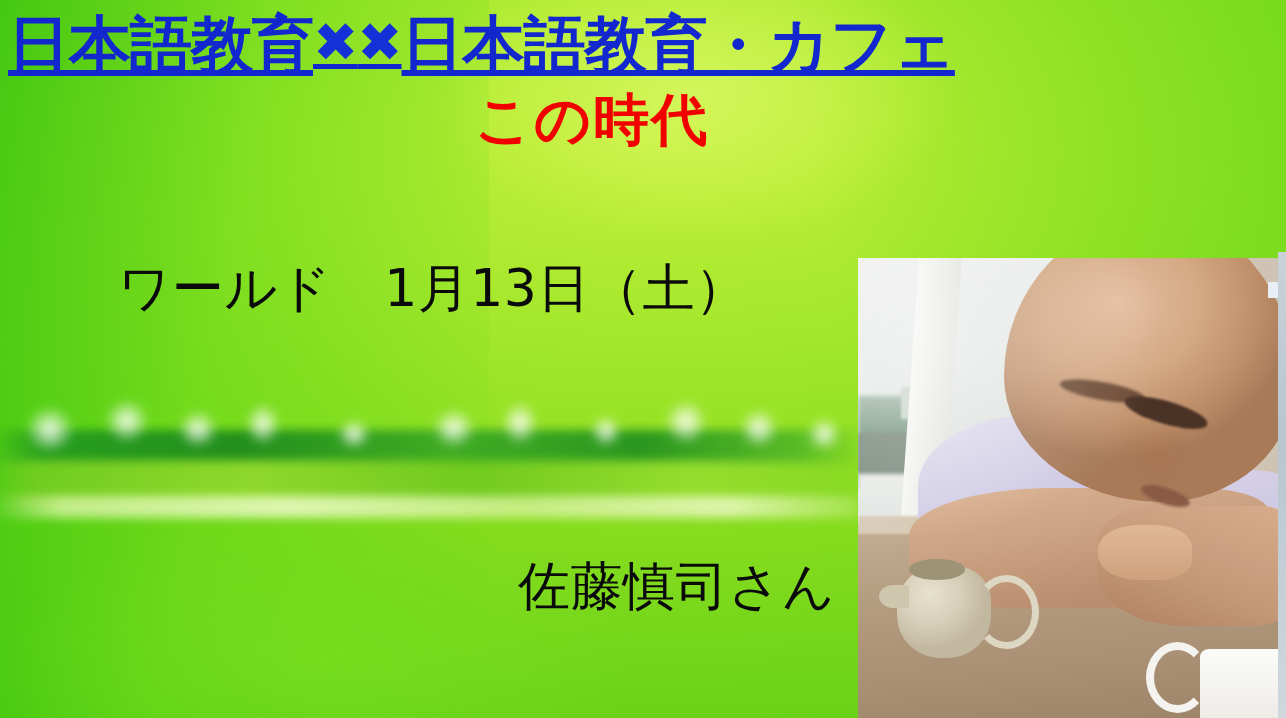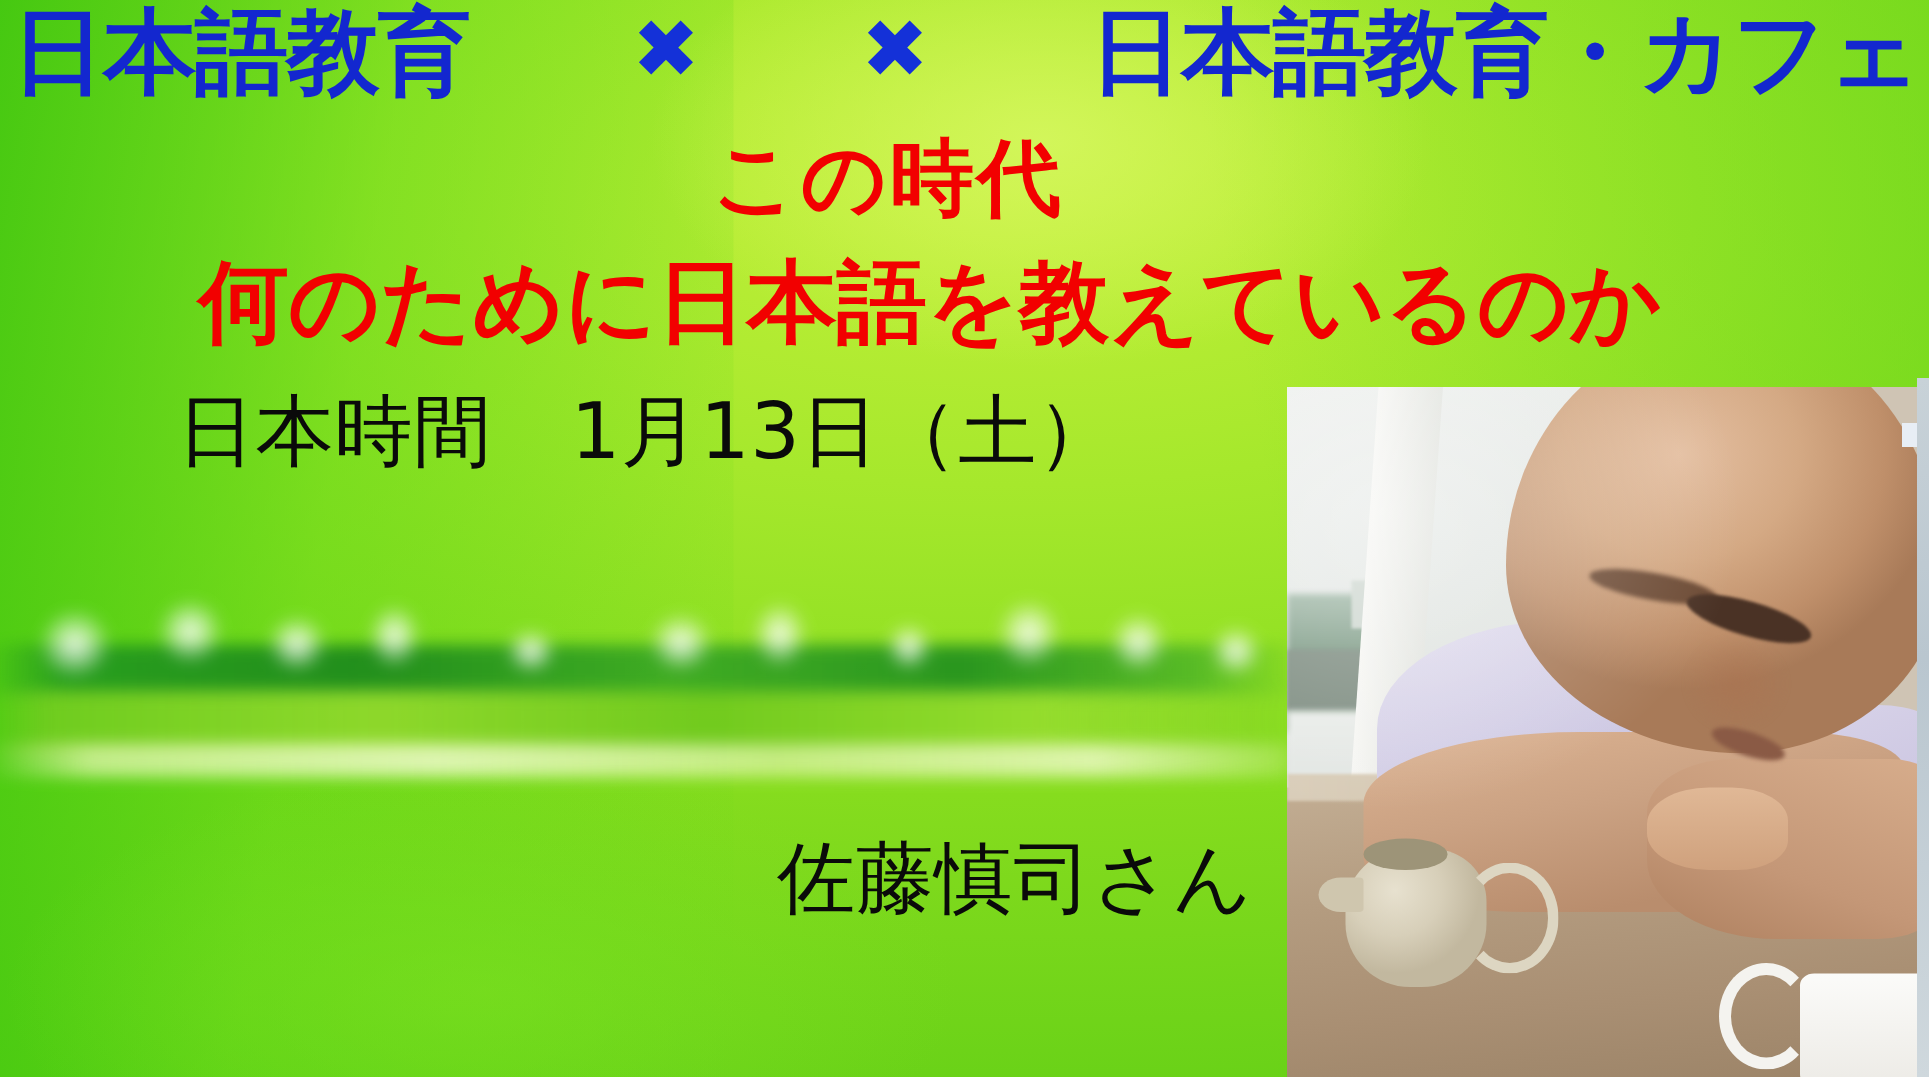--- a/index.html
+++ b/index.html
@@ -99,29 +99,29 @@
   
   .line {
     position: absolute;
     white-space: nowrap;
     font-weight: 700;
     letter-spacing: 0.5px;
     line-height: 1;
   }
   .title-line {
     left: 8px;
-    top: 4px;
+    top: 14px;
     width: 1272px;
     font-size: 62px;
     color: #1327cf;
     text-align: left;
     letter-spacing: -1px;
     display: flex;
     align-items: center;
-    justify-content: space-between;
+    text-decoration: underline;
   }
   .title-seg { display: inline-block; }
   .title-x {
     display: inline-block;
     font-size: 54px;
     line-height: 1;
     color: #1431d8;
     transform: translateY(-2px);
   }
   .sub-a {
@@ -375,23 +375,22 @@
   </div>
 
   <div class="line title-line">
     <span class="title-seg">日本語教育</span>
     <span class="title-x">✖</span>
     <span class="title-x">✖</span>
     <span class="title-seg">日本語教育・カフェ</span>
   </div>
 
   <div class="line sub-a">この時代</div>
-  <div class="line sub-b">何のために日本語を教えているのか</div>
-
-  <div class="line date-1">日本時間　1月13日（土）</div>
+
+  <div class="line date-1">ワールド　1月13日（土）</div>
 
   <div class="line speaker">佐藤慎司さん</div>
 
   <div class="photo">
     <div class="ph-soft">
       <div class="ph-window"></div>
       <div class="ph-outside"></div>
       <div class="ph-outside2"></div>
       <div class="ph-tower"></div>
       <div class="ph-sky"></div>

